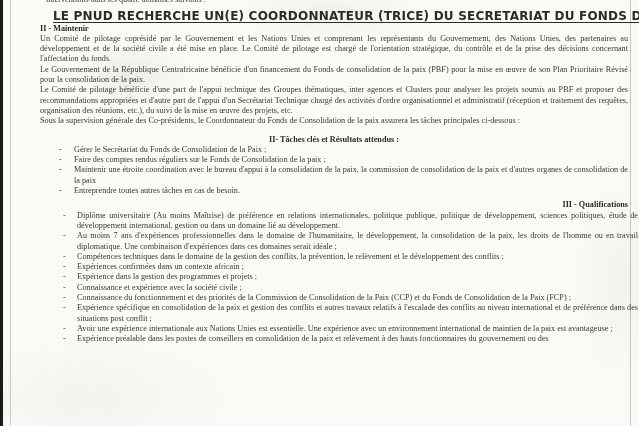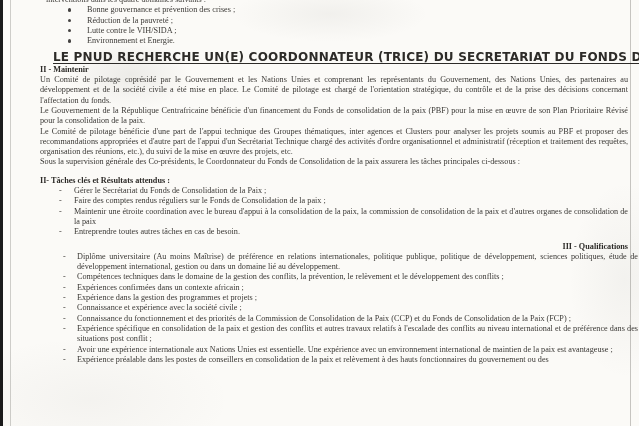--- a/index.html
+++ b/index.html
@@ -42,21 +42,21 @@
 
   .doc-title {
     margin: 6px 0 2px 0; padding-left: 13px;
     font-family: "DejaVu Sans", sans-serif;
     font-weight: bold; font-size: 12px; letter-spacing: 0.2px;
     color: #2d2b28; white-space: nowrap;
     text-decoration: underline; text-underline-offset: 2px; text-decoration-thickness: 1px; text-align: center;
   }
 
   .h { font-weight: bold; color: #2d2b28; }
-  .gap8 { margin-top: 8px; }
+  .gap8 { margin-top: 8px; text-align: center; }
   .gap9 { margin-top: 9px; }
   .gap4 { margin-top: 4px; text-align: right; }
 
   p.para { margin: 0; text-align: justify; }
 
   .dashes li { position: relative; padding-left: 34px; text-align: justify; }
   .dashes li::before { content: "-"; position: absolute; left: 19px; top: 0; color: #3a3835; }
 
   .quals { width: 598px; }
   .quals li { padding-left: 37px; }
@@ -67,46 +67,41 @@
 
 <div class="page">
   <div class="edge-black"></div>
   <div class="edge-inner"></div>
   <div class="edge-right"></div>
 
   <div class="content">
 
     <div class="intro-line">interventions dans les quatre domaines suivants :</div>
 
-    <ul class="bullets">
-      <li>Bonne gouvernance et prévention des crises ;</li>
-      <li>Réduction de la pauvreté ;</li>
-      <li>Lutte contre le VIH/SIDA ;</li>
-      <li>Environnement et Energie.</li>
-    </ul>
 
     <div class="doc-title">LE PNUD RECHERCHE UN(E) COORDONNATEUR (TRICE) DU SECRETARIAT DU FONDS DE CONSOLIDATION DE LA PAIX</div>
 
     <div class="h">II - Maintenir</div>
     <p class="para gap9">Un Comité de pilotage coprésidé par le Gouvernement et les Nations Unies et comprenant les représentants du Gouvernement, des Nations Unies, des partenaires au développement et de la société civile a été mise en place. Le Comité de pilotage est chargé de l'orientation stratégique, du contrôle et de la prise des décisions concernant l'affectation du fonds.</p>
     <p class="para">Le Gouvernement de la République Centrafricaine bénéficie d'un financement du Fonds de consolidation de la paix (PBF) pour la mise en œuvre de son Plan Prioritaire Révisé pour la consolidation de la paix.</p>
     <p class="para">Le Comité de pilotage bénéficie d'une part de l'appui technique des Groupes thématiques, inter agences et Clusters pour analyser les projets soumis au PBF et proposer des recommandations appropriées et d'autre part de l'appui d'un Secrétariat Technique chargé des activités d'ordre organisationnel et administratif (réception et traitement des requêtes, organisation des réunions, etc.), du suivi de la mise en œuvre des projets, etc.</p>
     <p class="para">Sous la supervision générale des Co-présidents, le Coordonnateur du Fonds de Consolidation de la paix assurera les tâches principales ci-dessous :</p>
 
     <div class="h gap8">II- Tâches clés et Résultats attendus  :</div>
     <ul class="dashes">
       <li>Gérer le Secrétariat du Fonds de Consolidation de la Paix ;</li>
       <li>Faire des comptes rendus réguliers sur le Fonds de Consolidation de la paix ;</li>
       <li>Maintenir une étroite coordination avec le bureau d'appui à la consolidation de la paix, la commission de consolidation de la paix et d'autres organes de consolidation de la paix</li>
       <li>Entreprendre toutes autres tâches en cas de besoin.</li>
     </ul>
 
     <div class="h gap4">III - Qualifications</div>
     <ul class="dashes quals">
       <li>Diplôme universitaire (Au moins Maîtrise) de préférence en relations internationales, politique publique, politique de développement, sciences politiques, étude de développement international, gestion ou dans un domaine lié au développement.</li>
+      <li>Au moins 7 ans d'expériences professionnelles dans le domaine de l'humanitaire, le développement, la consolidation de la paix, les droits de l'homme ou en travail diplomatique. Une combinaison d'expériences dans ces domaines serait idéale ;</li>
       <li>Compétences techniques dans le domaine de la gestion des conflits, la prévention, le relèvement et le développement des conflits ;</li>
       <li>Expériences confirmées dans un contexte africain ;</li>
       <li>Expérience dans la gestion des programmes et projets ;</li>
       <li>Connaissance et expérience avec la société civile ;</li>
       <li>Connaissance du fonctionnement et des priorités de la Commission de Consolidation de la Paix (CCP) et du Fonds de Consolidation de la Paix (FCP) ;</li>
       <li>Expérience spécifique en consolidation de la paix et gestion des conflits et autres travaux relatifs à l'escalade des conflits au niveau international et de préférence dans des situations post conflit ;</li>
       <li>Avoir une expérience internationale aux Nations Unies est essentielle. Une expérience avec un environnement international de maintien de la paix est avantageuse ;</li>
       <li>Expérience préalable dans les postes de conseillers en consolidation de la paix et relèvement à des hauts fonctionnaires du gouvernement ou des</li>
     </ul>
 

